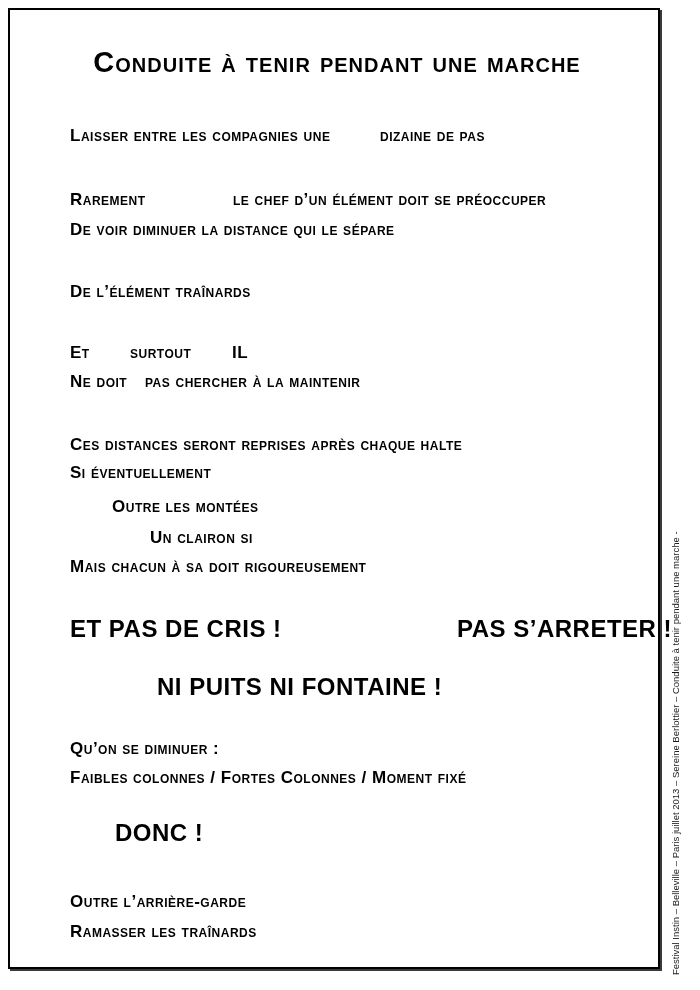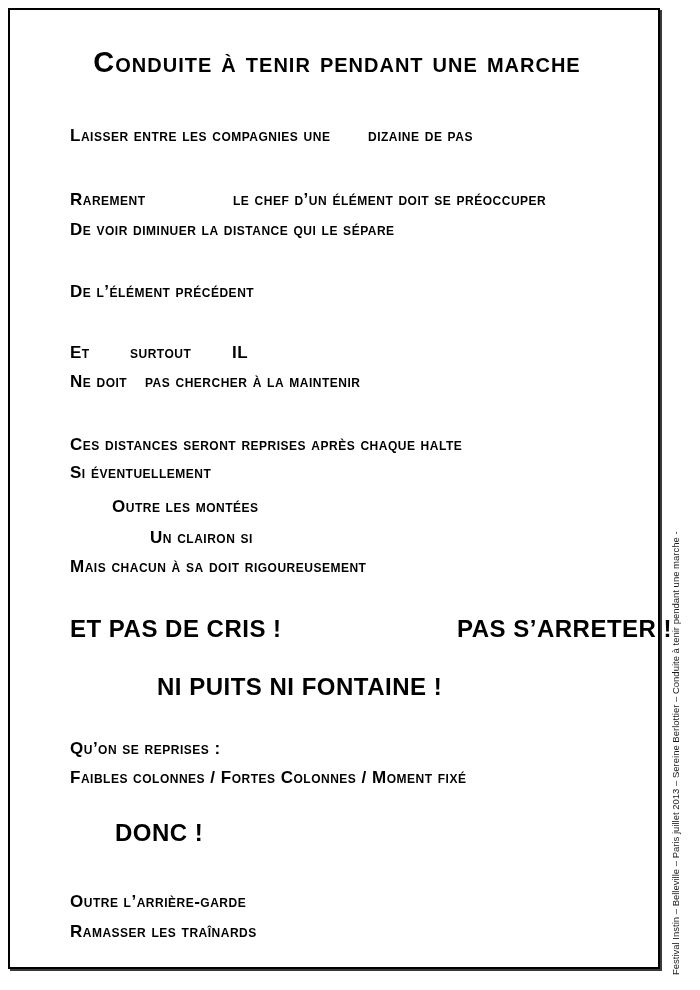--- a/index.html
+++ b/index.html
@@ -74,46 +74,46 @@
 </style>
 </head>
 <body>
 
 <div class="page">
   <div class="frame"></div>
 
   <div class="doc-title">Conduite à tenir pendant une marche</div>
 
   <span class="seg" style="left:70px;  top:118px;">Laisser entre les compagnies une</span>
-  <span class="seg" style="left:368px; top:118px;">dizaine de pas</span>
+  <span class="seg" style="left:380px; top:118px;">dizaine de pas</span>
 
   <span class="seg" style="left:70px;  top:182px;">Rarement</span>
   <span class="seg" style="left:225px; top:182px;padding-left:8px;">le chef d’un élément doit se préoccuper</span>
   <span class="seg" style="left:70px;  top:212px;">De voir diminuer la distance qui le sépare</span>
 
-  <span class="seg" style="left:70px;  top:274px;">De l’élément précédent</span>
+  <span class="seg" style="left:70px;  top:274px;">De l’élément traînards</span>
 
   <span class="seg" style="left:70px;  top:335px;">Et</span>
   <span class="seg" style="left:130px; top:335px;">surtout</span>
   <span class="seg" style="left:232px; top:335px;">IL</span>
   <span class="seg" style="left:70px;  top:364px;">Ne doit</span>
   <span class="seg" style="left:145px; top:364px;">pas chercher à la maintenir</span>
 
   <span class="seg" style="left:70px;  top:427px;">Ces distances seront reprises après chaque halte</span>
   <span class="seg" style="left:70px;  top:455px;">Si éventuellement</span>
   <span class="seg" style="left:112px; top:489px;">Outre les montées</span>
   <span class="seg" style="left:150px; top:520px;">Un clairon si</span>
   <span class="seg" style="left:70px;  top:549px;">Mais chacun à sa doit rigoureusement</span>
 
   <span class="seg emph" style="left:70px;  top:608px;">ET PAS DE CRIS !</span>
   <span class="seg emph" style="left:457px; top:608px;">PAS S’ARRETER !</span>
 
   <span class="seg emph" style="left:157px; top:666px;">NI PUITS NI FONTAINE !</span>
 
-  <span class="seg" style="left:70px;  top:731px;">Qu’on se reprises :</span>
+  <span class="seg" style="left:70px;  top:731px;">Qu’on se diminuer :</span>
   <span class="seg" style="left:70px;  top:760px;">Faibles colonnes / Fortes Colonnes / Moment fixé</span>
 
   <span class="seg emph" style="left:115px; top:812px;">DONC !</span>
 
   <span class="seg" style="left:70px;  top:884px;">Outre l’arrière-garde</span>
   <span class="seg" style="left:70px;  top:914px;">Ramasser les traînards</span>
 
   <div class="margin-caption">Festival Instin – Belleville – Paris juillet 2013 – Sereine Berlottier – Conduite à tenir pendant une marche -</div>
 </div>
 

